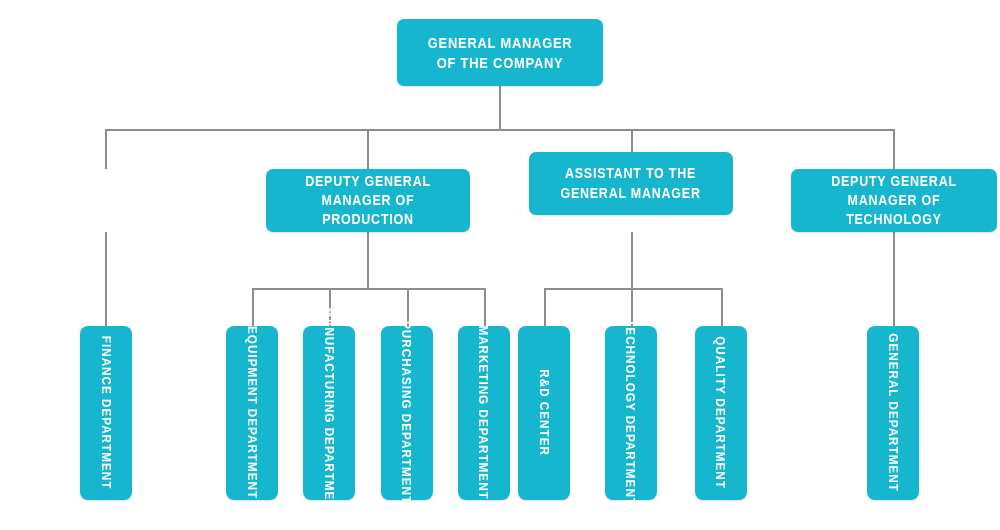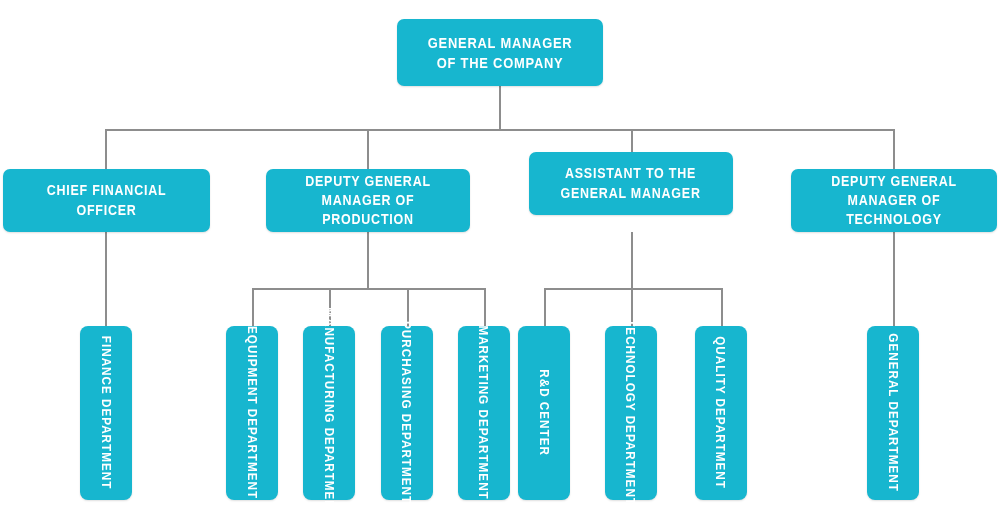--- a/index.html
+++ b/index.html
@@ -99,23 +99,20 @@
   <div class="line v" style="left:631px; top:288px; height:38px;"></div>
   <div class="line v" style="left:721px; top:288px; height:38px;"></div>
 
   <div class="line v" style="left:893px; top:232px; height:94px;"></div>
 
   <div class="node root horiz" style="left:397px; top:19px; width:206px; height:67px;">
     <span class="label">GENERAL MANAGER
 OF THE COMPANY</span>
   </div>
 
-  <div class="node horiz" style="left:3px; top:169px; width:207px; height:63px;">
-    <span class="label">CHIEF FINANCIAL OFFICER</span>
-  </div>
 
   <div class="node horiz" style="left:266px; top:169px; width:204px; height:63px;">
     <span class="label">DEPUTY GENERAL
 MANAGER OF PRODUCTION</span>
   </div>
 
   <div class="node horiz" style="left:529px; top:152px; width:204px; height:63px;">
     <span class="label">ASSISTANT TO THE
 GENERAL MANAGER</span>
   </div>

